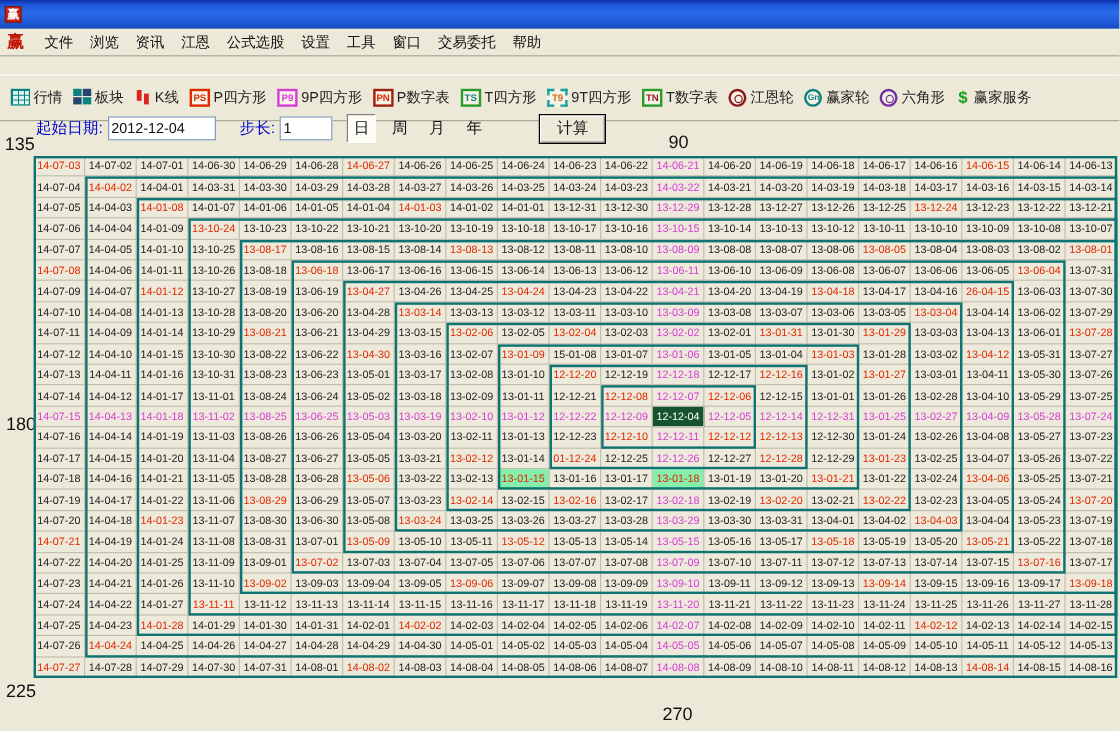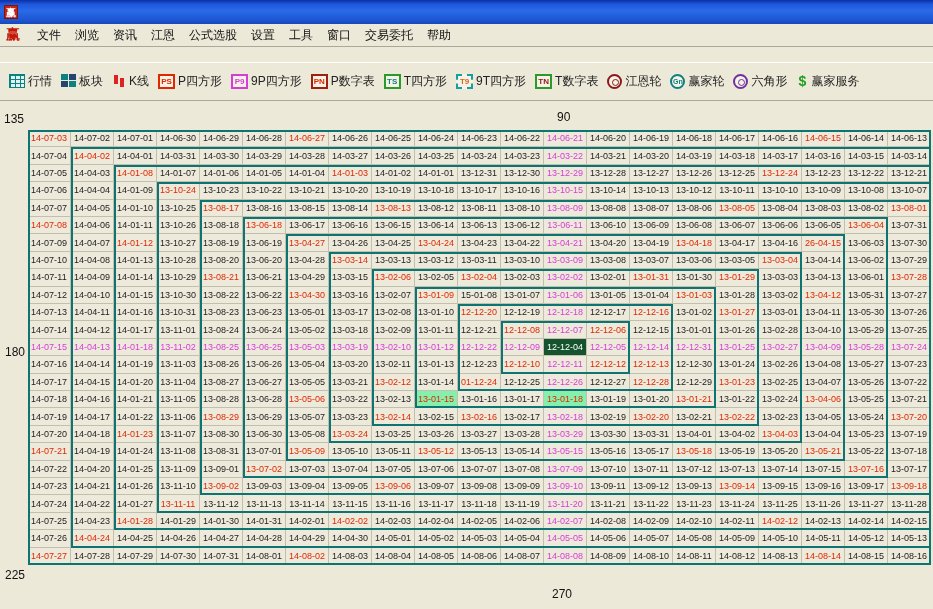--- a/index.html
+++ b/index.html
@@ -48,21 +48,21 @@
   .ctl-label{color:#0000cc;margin-right:4px;}
   .ctl-input{height:18px;border:1px solid #7f9db9;background:#fff;font-size:12px;
      font-family:"Liberation Sans",sans-serif;padding:0 2px;color:#111;}
   #start-input{width:84px;margin-right:20px;}
   #step-input{width:38px;margin-right:12px;}
   .period-btn{display:inline-block;min-width:16px;padding:2px 3px;margin-right:9px;text-align:center;color:#111;cursor:default;}
   .period-btn.selected{background:#fdfdf6;border:1px solid;border-color:#808080 #fff #fff #808080;}
   #calc-btn{margin-left:34px;width:54px;height:23px;background:#ece9d8;color:#111;font-size:13px;
      border:1px solid #000;box-shadow:inset 1px 1px 0 #fff,inset -1px -1px 0 #888;cursor:default;text-align:center;line-height:21px;}
   
-  .angle-label{position:absolute;font-size:12px;color:#111;}
+  .angle-label{position:absolute;font-size:15px;color:#111;}
   #lab-135{left:4px;top:112px;}
   #lab-90{left:557px;top:110px;}
   #lab-180{left:5px;top:345px;}
   #lab-225{left:5px;top:568px;}
   #lab-270{left:552px;top:587px;}
   
   #grid{position:absolute;left:28px;top:130px;width:903px;height:435px;background:#eeeadb;
     display:grid;grid-template-columns:repeat(21,1fr);grid-template-rows:repeat(25,1fr);}
   .cell{border-right:1px solid #c3bfad;border-bottom:1px solid #c3bfad;
     font-size:9px;color:#1c1c1c;text-align:center;overflow:hidden;white-space:nowrap;
@@ -147,20 +147,28 @@
           <i style="border-color: rgb(112, 48, 160);"></i>
         </span>
         <span class="lbl">六角形</span>
       </span>
       <span class="tb-item">
         <span class="icn icn-dollar">$</span>
         <span class="lbl">赢家服务</span>
       </span>
     </div>
 
+  <div id="controls">
+    <span class="ctl-label" style="margin-left:30px">起始日期:</span>
+    <input id="start-input" class="ctl-input" value="2012-12-04" style="">
+    <span class="ctl-label">步长:</span>
+    <input id="step-input" class="ctl-input" value="1" style="">
+    <span><span class="period-btn selected">日</span><span class="period-btn">周</span><span class="period-btn">月</span><span class="period-btn">年</span></span>
+    <span id="calc-btn">计算</span>
+  </div>
 
   <span class="angle-label" id="lab-135">135</span>
   <span class="angle-label" id="lab-90">90</span>
   <span class="angle-label" id="lab-180">180</span>
   <span class="angle-label" id="lab-225">225</span>
   <span class="angle-label" id="lab-270">270</span>
 
   <div id="grid">
       <div class="cell red">14-07-03</div>
       <div class="cell">14-07-02</div>

